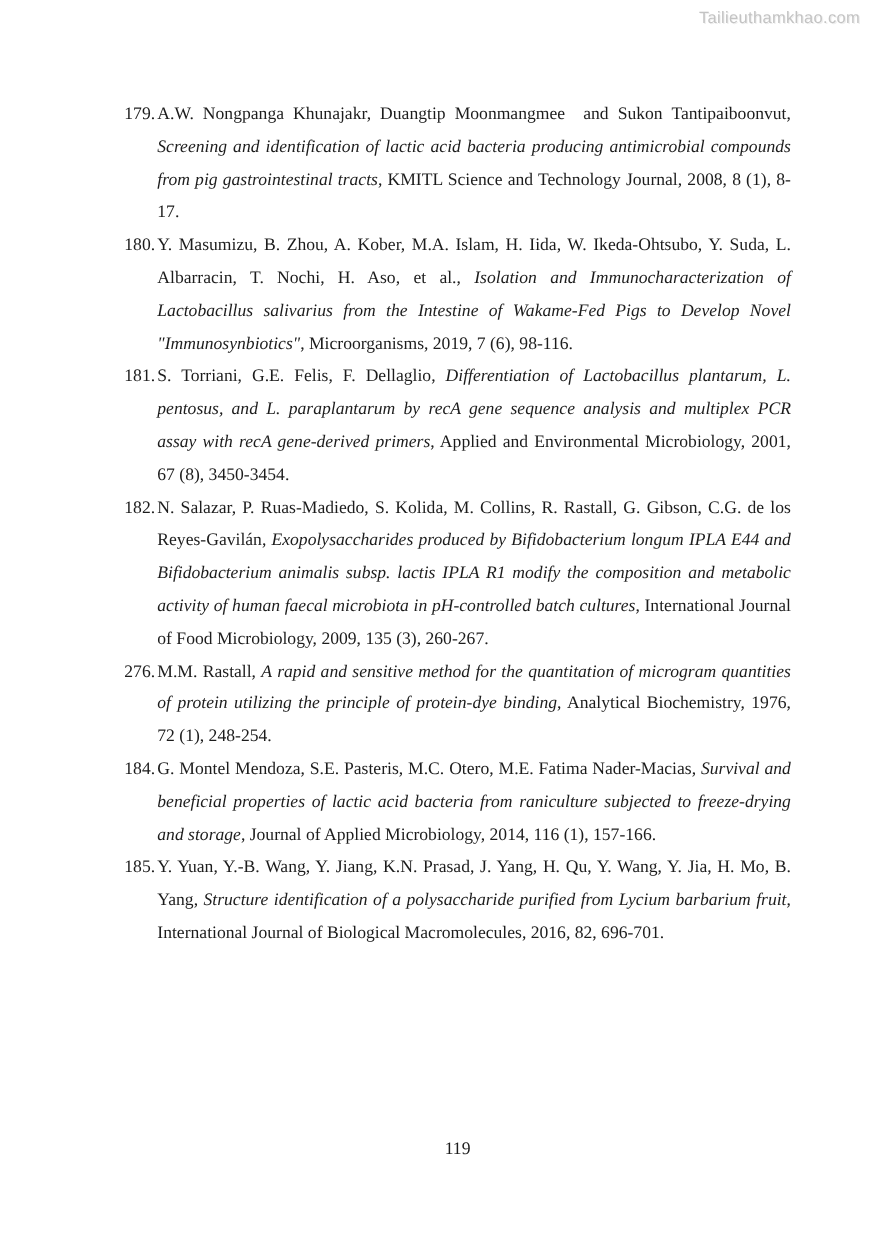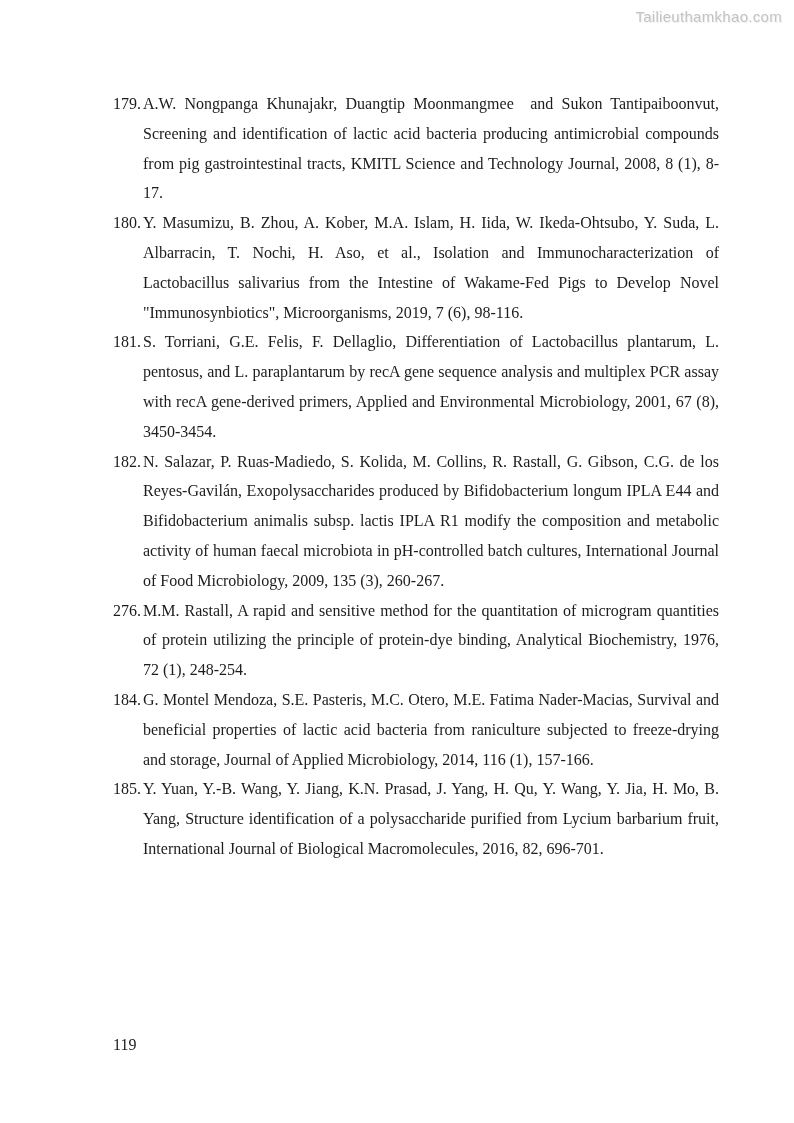--- a/index.html
+++ b/index.html
@@ -35,27 +35,27 @@
     position: relative;
     padding-left: 30px;
     text-align: justify;
     text-align-last: left;
   }
   .ref-number {
     position: absolute;
     left: 0;
     top: 0;
   }
-  .italic { }
+  .italic { font-style: italic; }
   .page-number {
     position: absolute;
     top: 1036px;
     left: 113px;
     width: 606px;
-    text-align: left;
+    text-align: center;
     font-size: 16px;
   }
 </style>
 </head>
 <body>
 
 <div class="page">
   <div class="watermark">Tailieuthamkhao.com</div>
 
   <div class="references">

